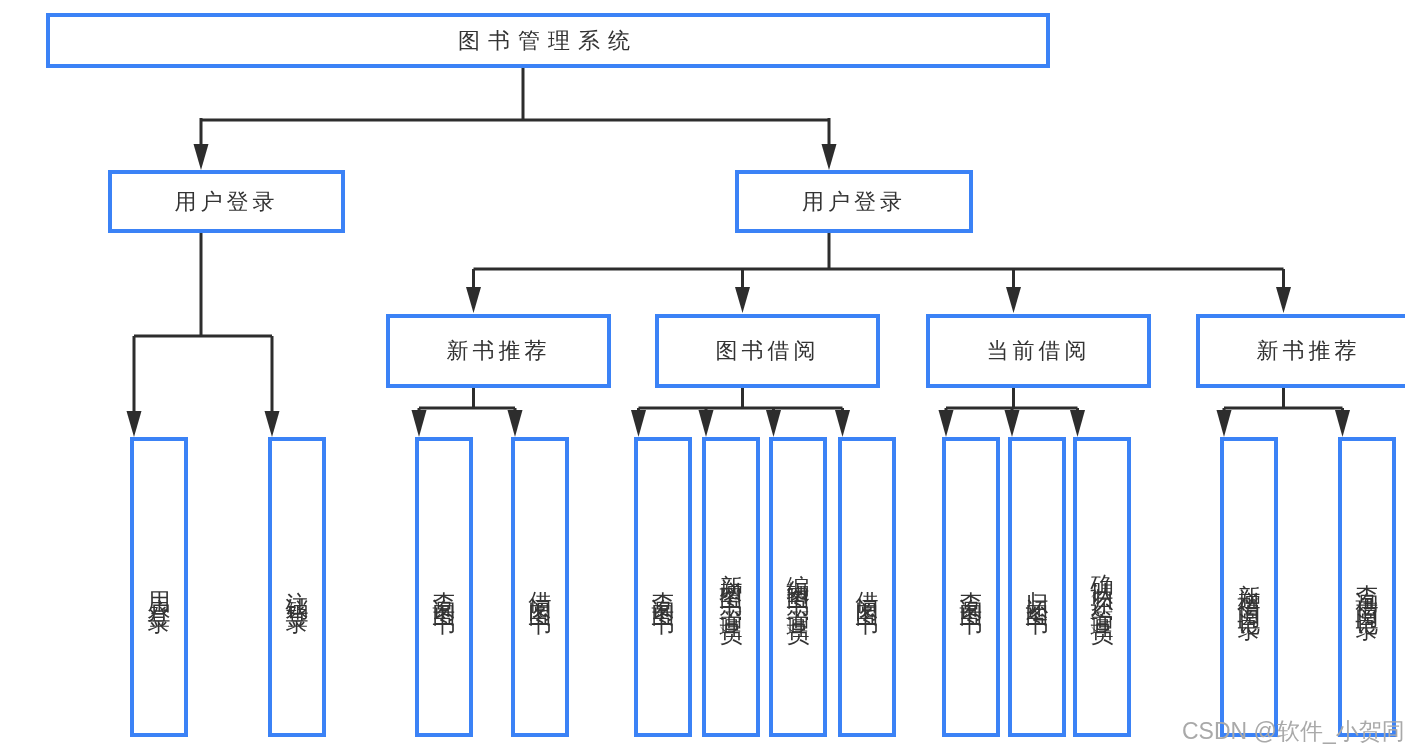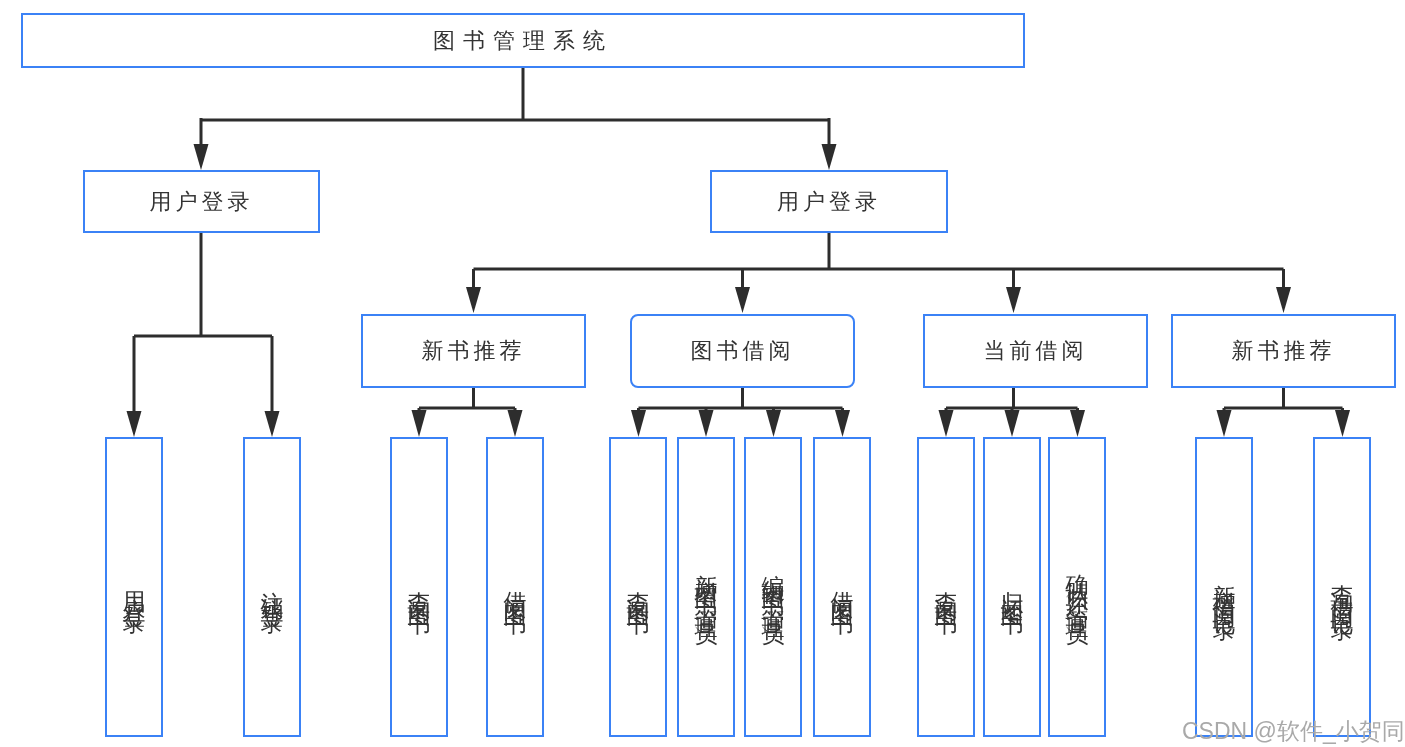--- a/index.html
+++ b/index.html
@@ -8,42 +8,43 @@
     width:1405px;height:747px;
     background:#fff;
     font-family:"Liberation Sans","DejaVu Sans",sans-serif;
     color:#333;
     overflow:hidden;
   }
   svg.wires{position:absolute;left:0;top:0;z-index:1;}
   .node{
     position:absolute;
     box-sizing:border-box;
-    border:2px solid #3b82f6;
+    border:4px solid #3b82f6;
     background:#fff;
     display:flex;
     align-items:center;
     justify-content:center;
     z-index:2;
+    margin-left:25px;
   }
   .hnode{
     font-size:22px;
     letter-spacing:4px;
     white-space:nowrap;
   }
   .root-node{
     left:21px;top:13px;width:1004px;height:55px;
     letter-spacing:8px;
   }
   .l2-user{left:83px;top:170px;width:237px;height:63px;}
   .l2-book{left:710px;top:170px;width:238px;height:63px;}
   .l3{top:314px;width:225px;height:74px;}
   .l3-recommend{left:361px;}
-  .l3-borrow{left:630px;border-radius:8px;}
-  .l3-current{left:923px;}
+  .l3-borrow{left:630px;}
+  .l3-current{left:901px;}
   .l3-record{left:1171px;}
   .leaf{
     top:437px;width:58px;height:300px;
     writing-mode:vertical-rl;
     text-orientation:mixed;
     font-size:23px;
     letter-spacing:7px;
     line-height:1;
   }
   .lf-1{left:105px;}  .lf-2{left:243px;}

